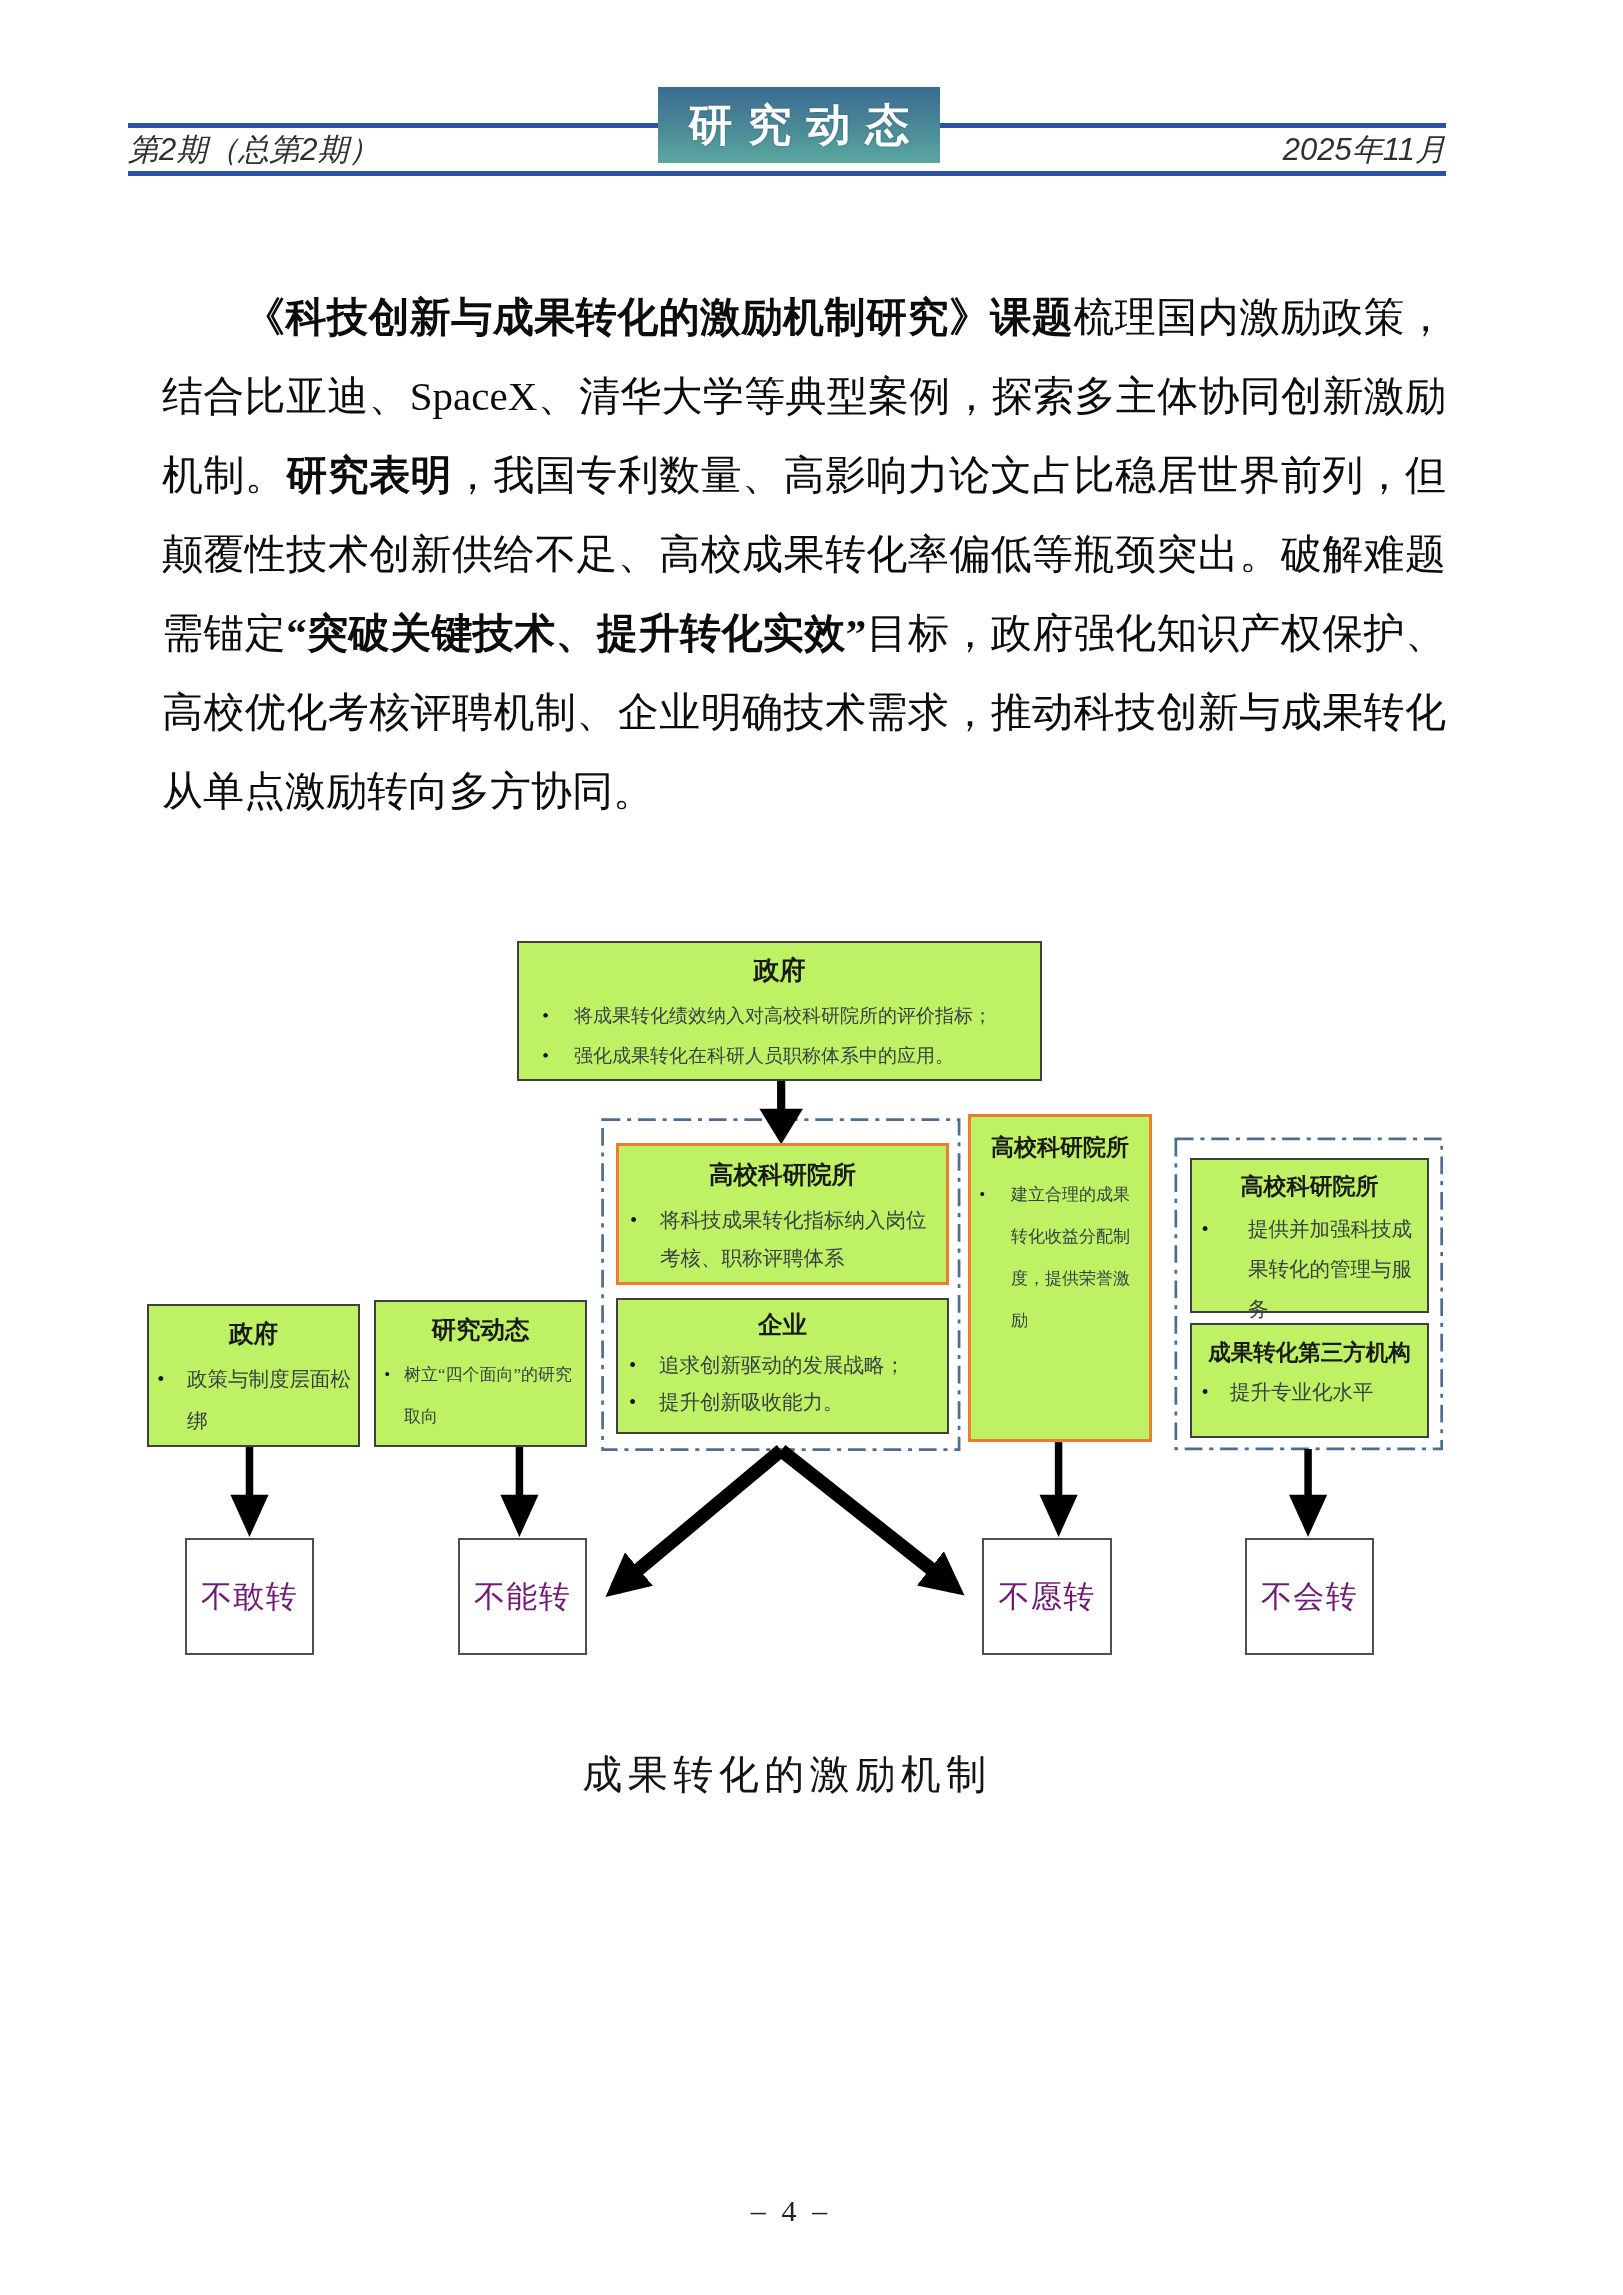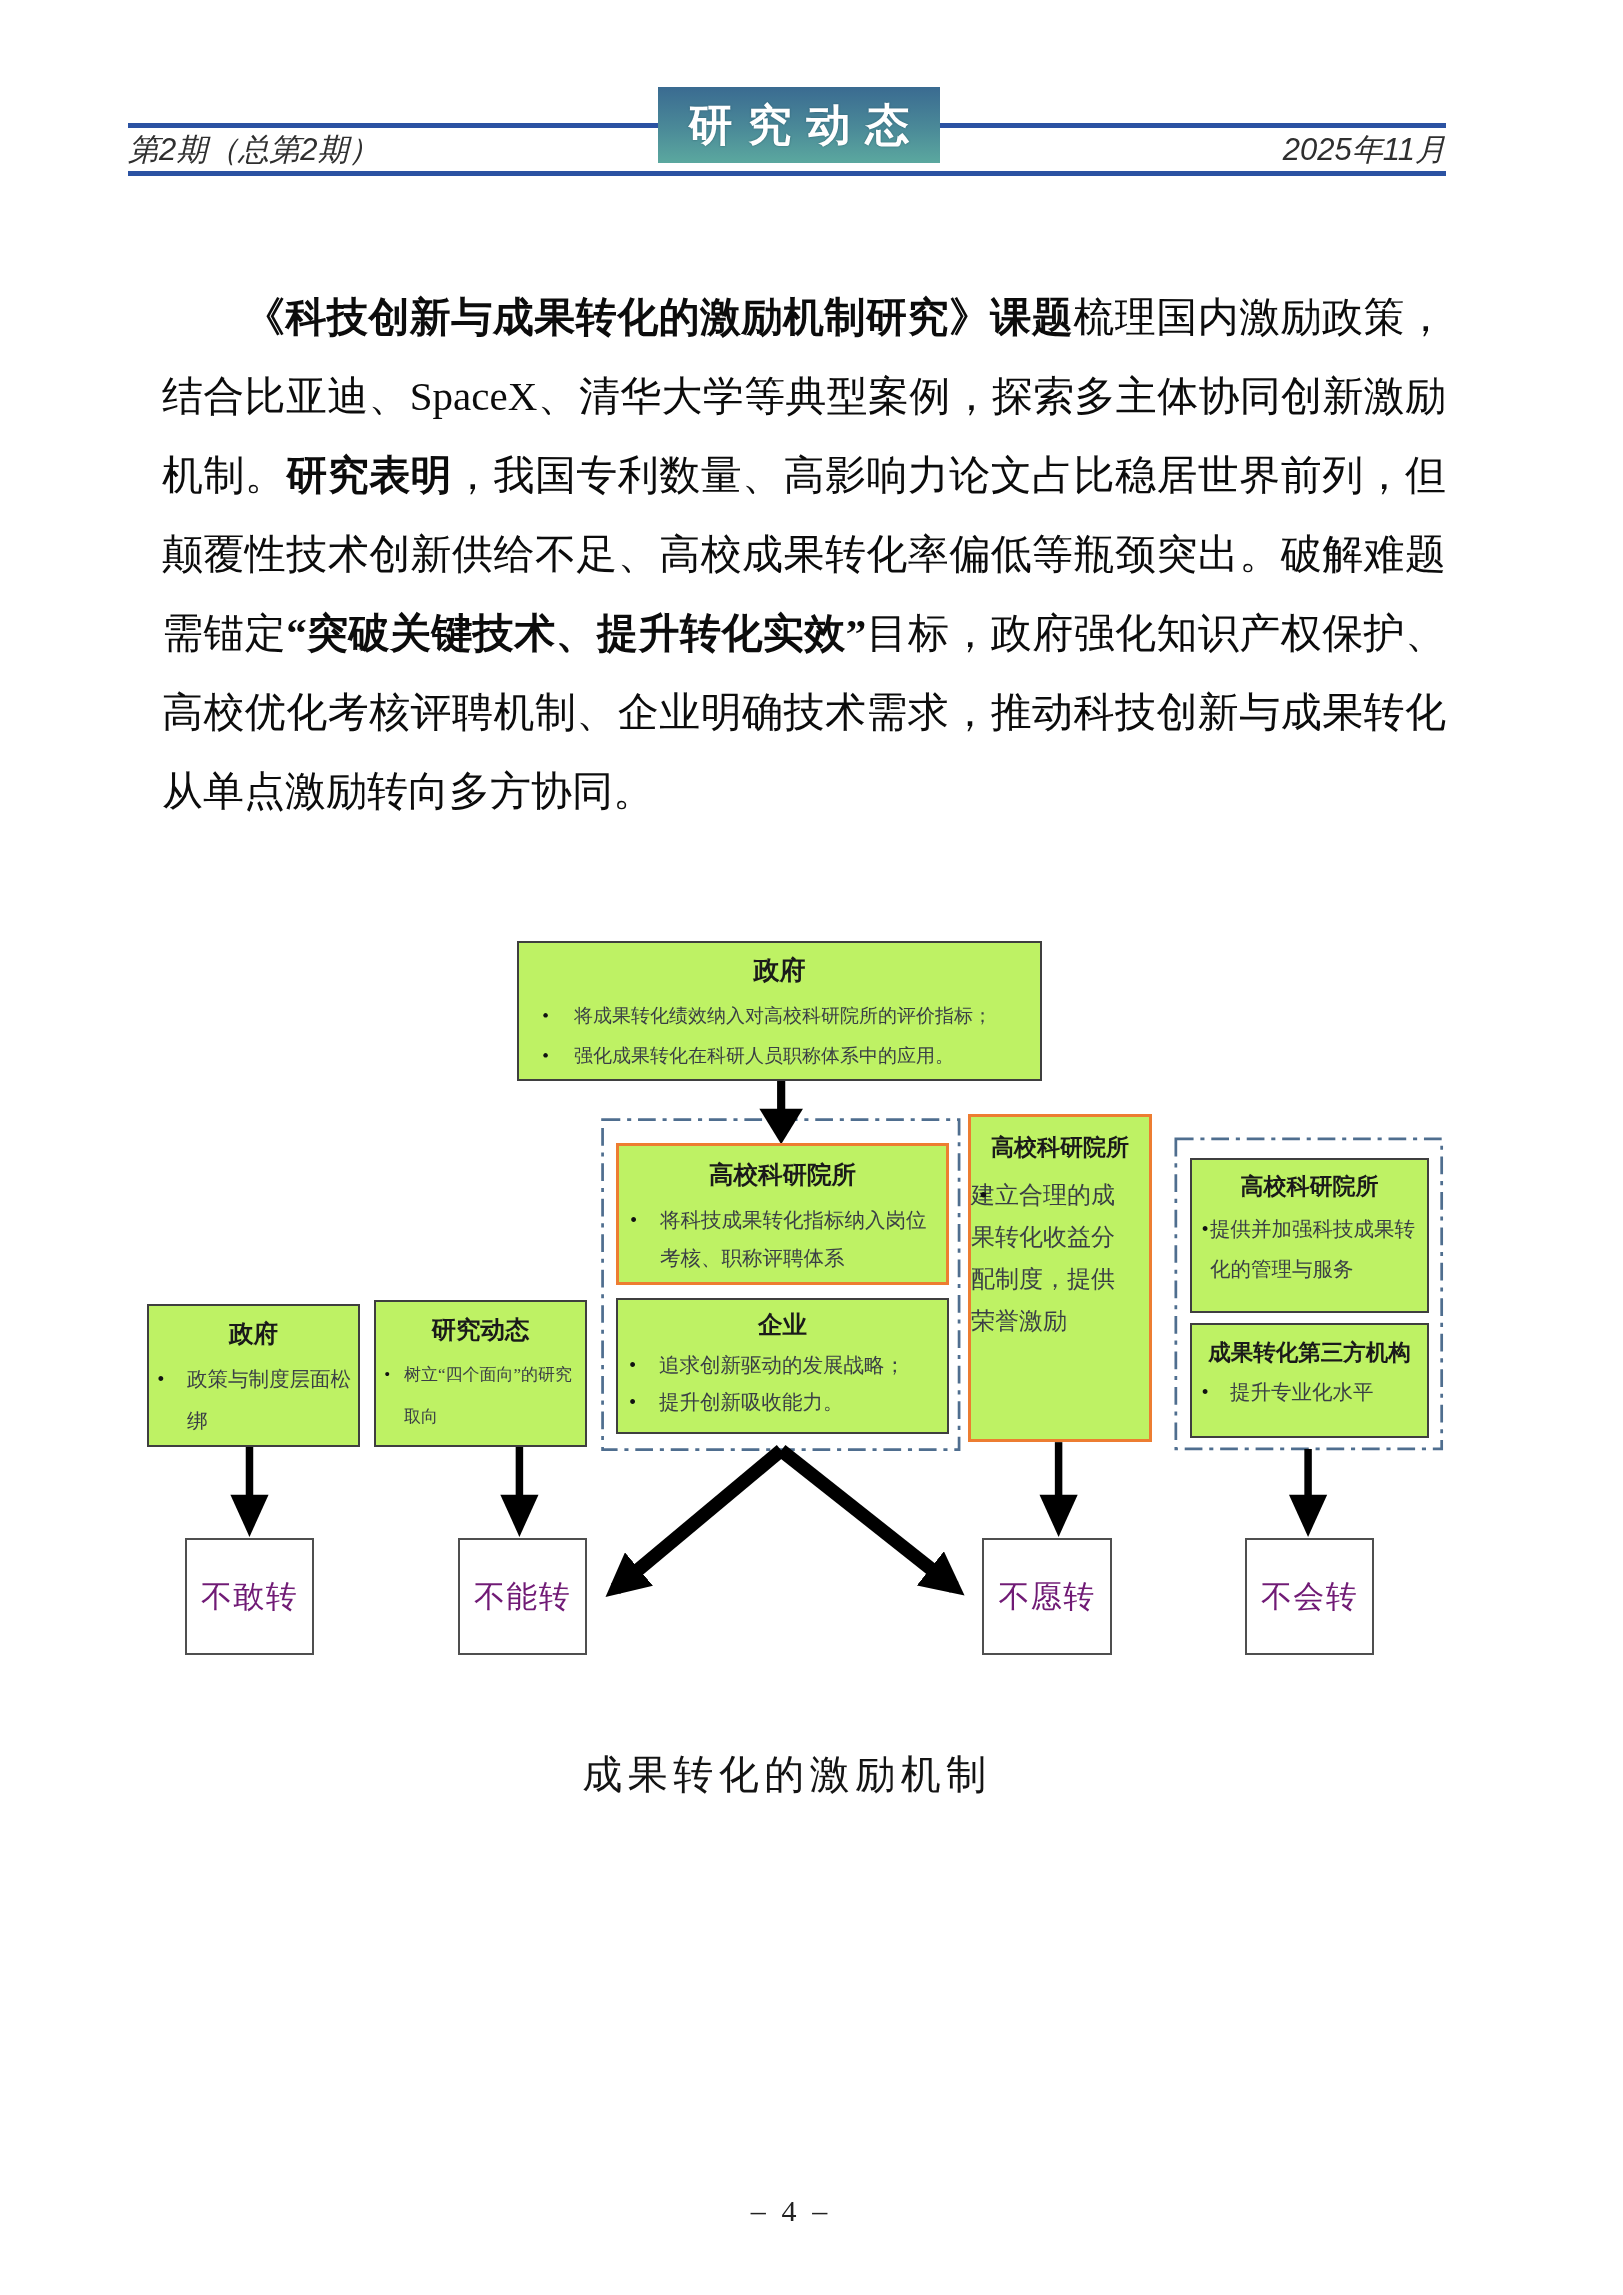--- a/index.html
+++ b/index.html
@@ -73,27 +73,27 @@
   
   .n-ent{left:616px;top:1298px;width:333px;height:136px;}
   .n-ent .node-title{font-size:24.5px;margin-top:8.2px;}
   .n-ent ul{margin-top:5.5px;}
   .n-ent li{font-size:20.5px;line-height:37px;padding-left:41px;padding-right:6.8px;}
   .n-ent li::before{left:11px;}
   
   .n-uni-b{left:968px;top:1114px;width:184px;height:328px;}
   .n-uni-b .node-title{font-size:23px;margin-top:15px;}
   .n-uni-b ul{margin-top:11px;}
-  .n-uni-b li{font-size:24px;line-height:42px;padding-right:15px;}
+  .n-uni-b li{font-size:17px;line-height:42px;padding-left:40px;padding-right:15px;}
   .n-uni-b li::before{left:8.2px;}
   
   .n-uni-c{left:1190px;top:1158px;width:239px;height:155px;}
   .n-uni-c .node-title{font-size:23px;margin-top:11px;}
   .n-uni-c ul{margin-top:6.8px;}
-  .n-uni-c li{font-size:20.5px;line-height:40px;padding-left:18px;padding-right:4.1px;}
+  .n-uni-c li{font-size:20.5px;line-height:40px;padding-left:56px;padding-right:4.1px;}
   .n-uni-c li::before{left:9.5px;}
   .n-third{left:1190px;top:1323px;width:239px;height:115px;}
   .n-third .node-title{font-size:22.5px;margin-top:12.3px;}
   .n-third ul{margin-top:5.5px;}
   .n-third li{font-size:20.5px;line-height:37px;padding-left:38px;}
   .n-third li::before{left:9.5px;}
   
   .n-gov-left{left:147px;top:1304px;width:213px;height:143px;}
   .n-gov-left .node-title{font-size:24.5px;margin-top:11px;}
   .n-gov-left ul{margin-top:8.2px;}

